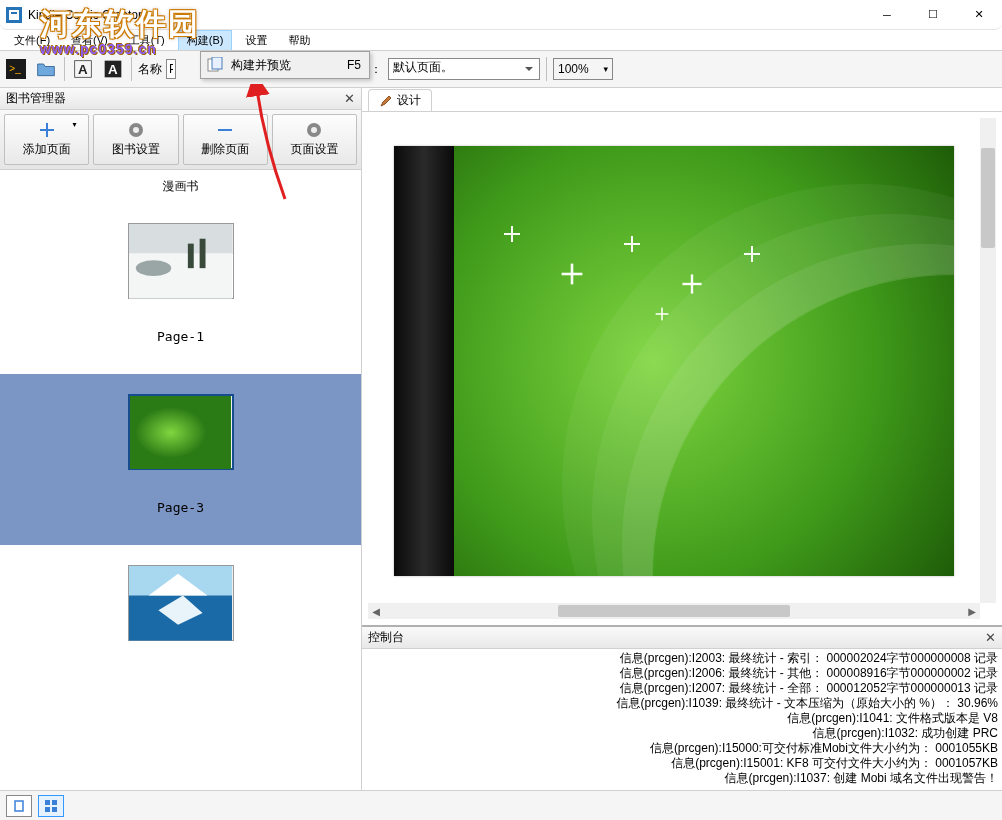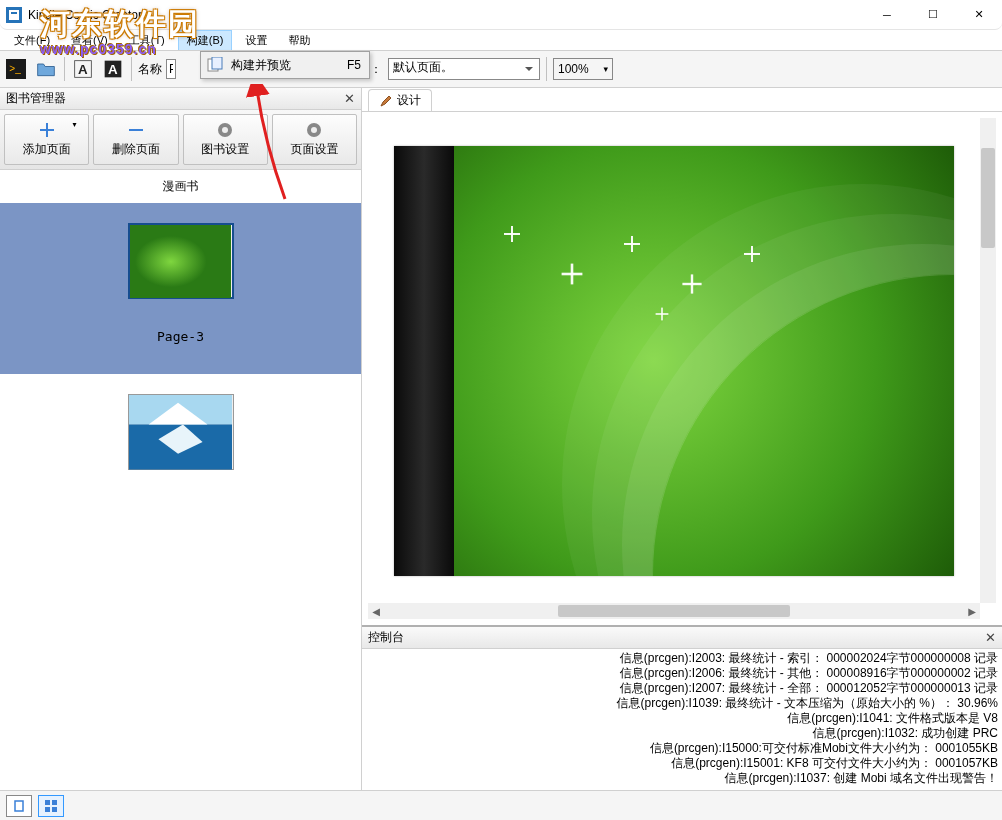--- a/index.html
+++ b/index.html
@@ -186,43 +186,55 @@
     <div class="btnrow">
       <div class="tbtn">
         <svg class="ticon" viewBox="0 0 18 18">
             <path d="M8 2h2v14H8z M2 8h14v2H2z" fill="#3a80d8"></path>
           </svg>
         <span>添加页面</span>
         <span style="position:absolute; font-size:8px; margin-left:56px; margin-top:-30px">▾</span>
       </div>
       <div class="tbtn">
         <svg class="ticon" viewBox="0 0 18 18">
+            <circle cx="9" cy="9" r="7" fill="#888"></circle>
+            <circle cx="9" cy="9" r="3" fill="#eee"></circle>
+          </svg>
+        <span>图书设置</span>
+      </div>
+      <div class="tbtn">
+        <svg class="ticon" viewBox="0 0 18 18">
             <rect x="2" y="8" width="14" height="2" fill="#3a80d8"></rect>
           </svg>
         <span>删除页面</span>
       </div>
       <div class="tbtn">
         <svg class="ticon" viewBox="0 0 18 18">
             <circle cx="9" cy="9" r="7" fill="#888"></circle>
             <circle cx="9" cy="9" r="3" fill="#eee"></circle>
           </svg>
-        <span>图书设置</span>
-      </div>
-      <div class="tbtn">
-        <svg class="ticon" viewBox="0 0 18 18">
-            <circle cx="9" cy="9" r="7" fill="#888"></circle>
-            <circle cx="9" cy="9" r="3" fill="#eee"></circle>
-          </svg>
         <span>页面设置</span>
       </div>
     </div>
 
     <div class="thumblist">
       <div class="sectionlbl">漫画书</div>
 
+      <div class="thitem">
+        <div class="thimg" style="background:linear-gradient(#e8e8e8 40%,#fff 40%);position:relative">
+          <svg viewBox="0 0 106 76" style="position:absolute;inset:0">
+              <rect width="106" height="30" fill="#d8dde0"></rect>
+              <rect y="30" width="106" height="46" fill="#f4f6f6"></rect>
+              <ellipse cx="25" cy="45" rx="18" ry="8" fill="#9aa5a5"></ellipse>
+              <rect x="60" y="20" width="6" height="25" fill="#3a4a3a"></rect>
+              <rect x="72" y="15" width="6" height="30" fill="#3a4a3a"></rect>
+            </svg>
+        </div>
+        <span class="thlabel">Page-1</span>
+      </div>
 
 
       <div class="thitem sel">
         <div class="thimg">
           <svg viewBox="0 0 106 76">
               <rect width="106" height="76" fill="url(#gg)"></rect>
               <defs>
                 <radialGradient id="gg" cx="40%" cy="50%">
                   <stop offset="0%" stop-color="#7fd63f"></stop>
                   <stop offset="70%" stop-color="#2a7a15"></stop>

